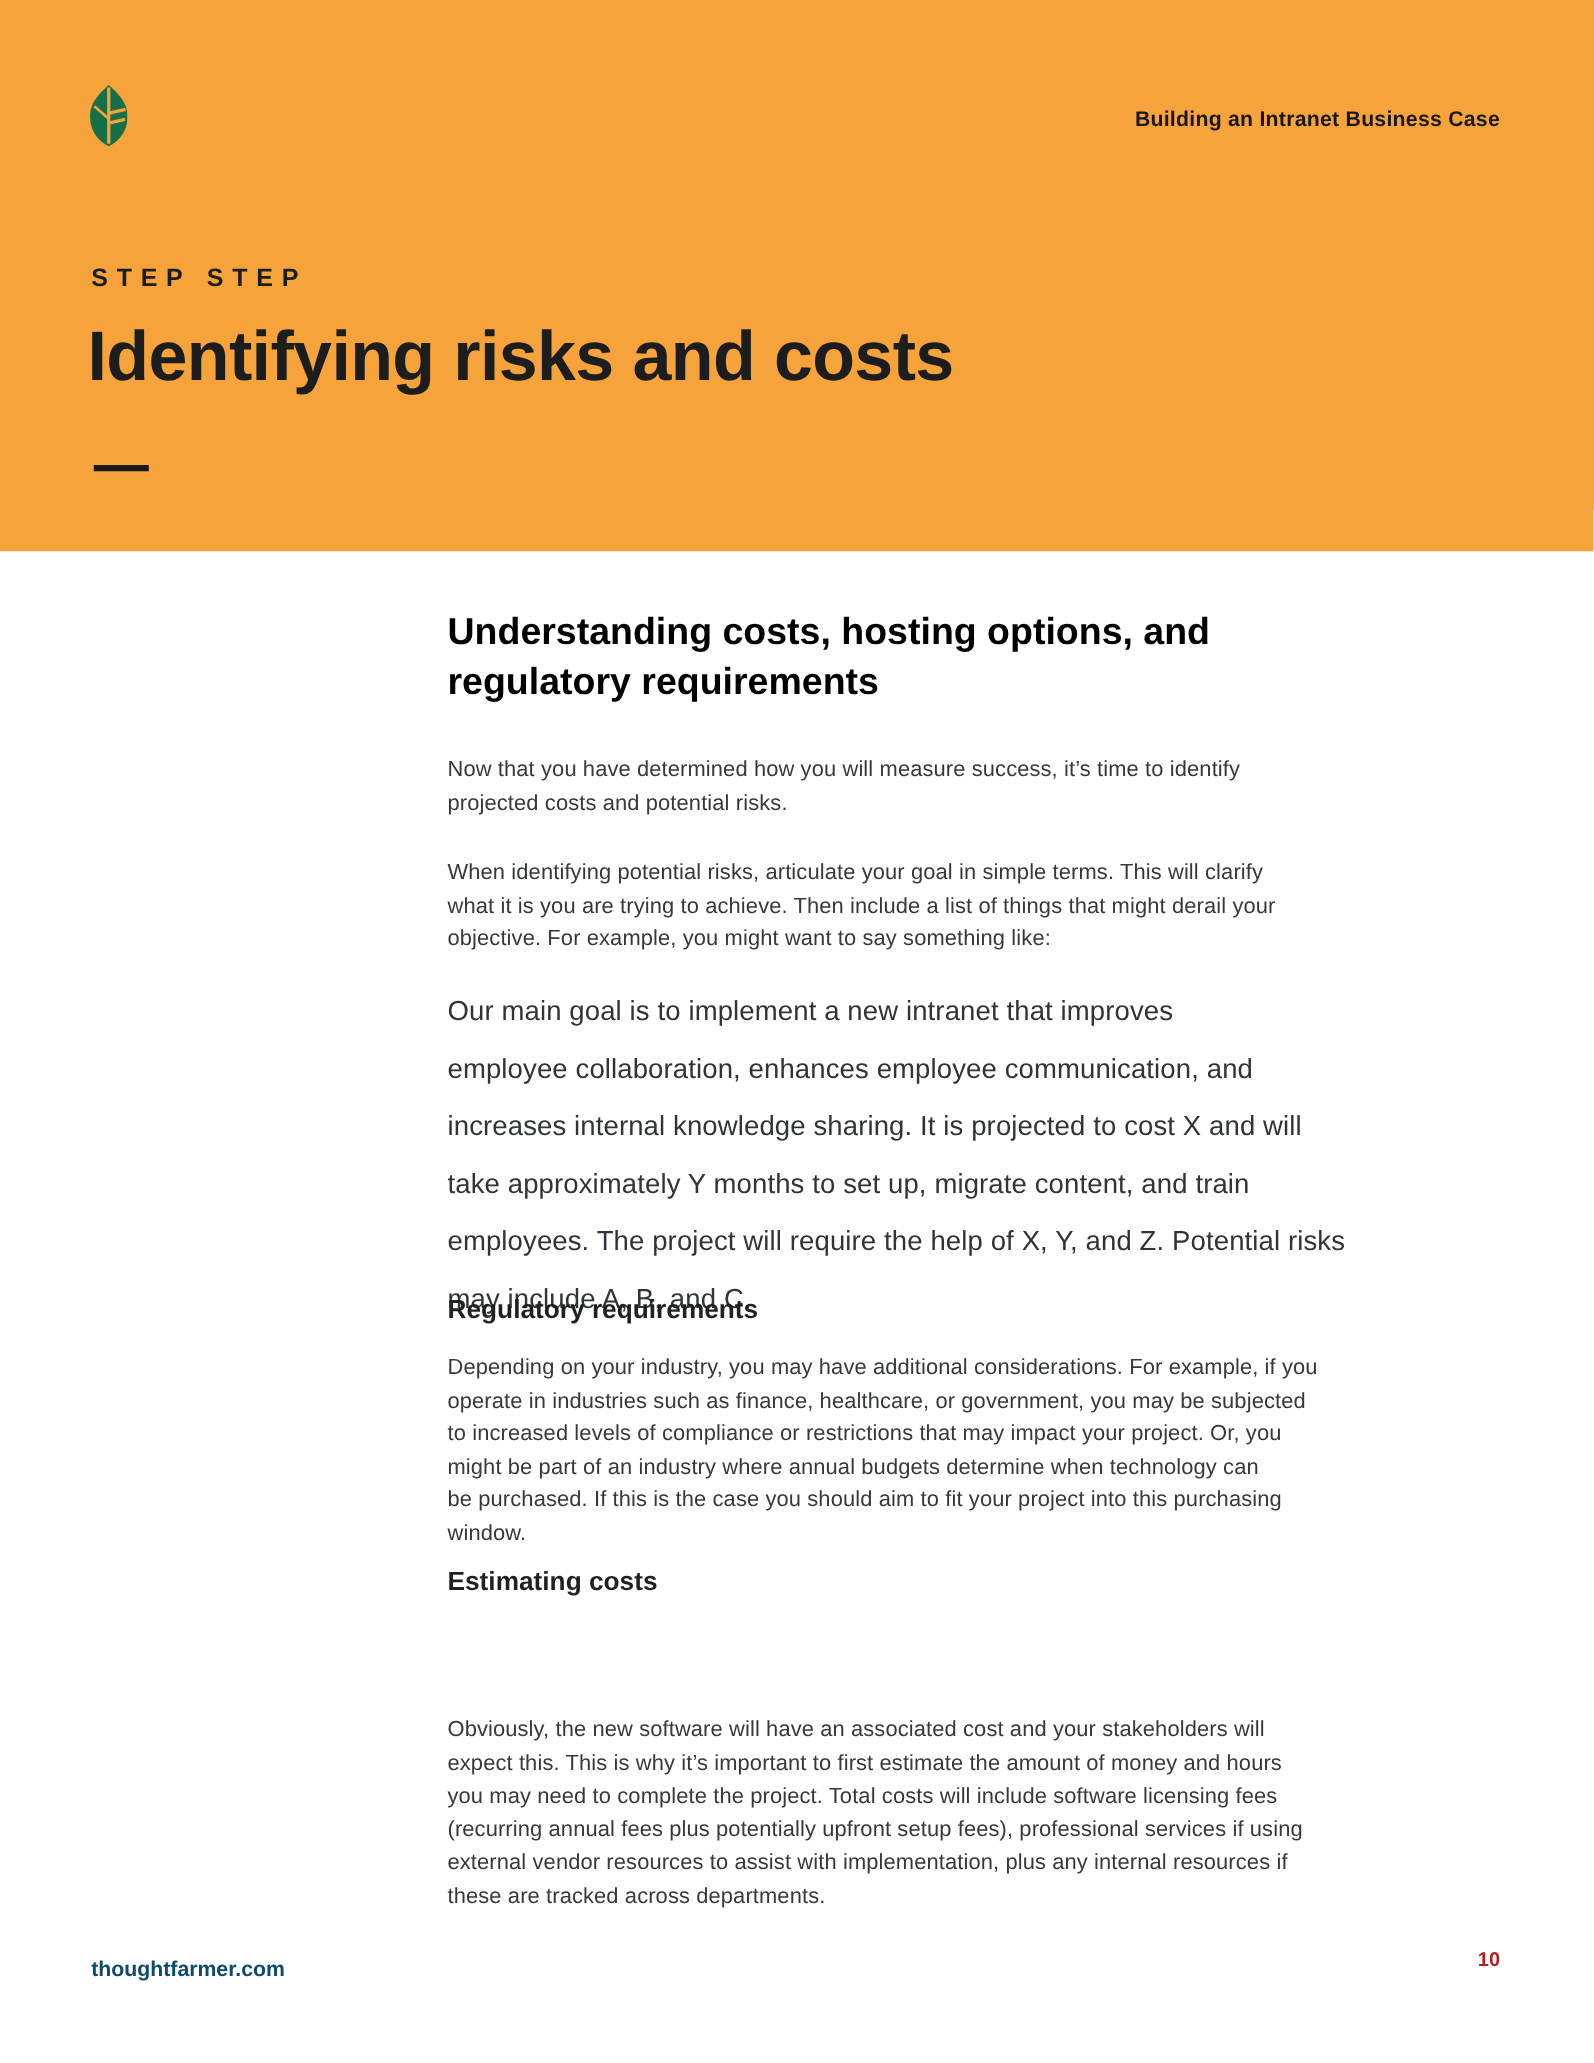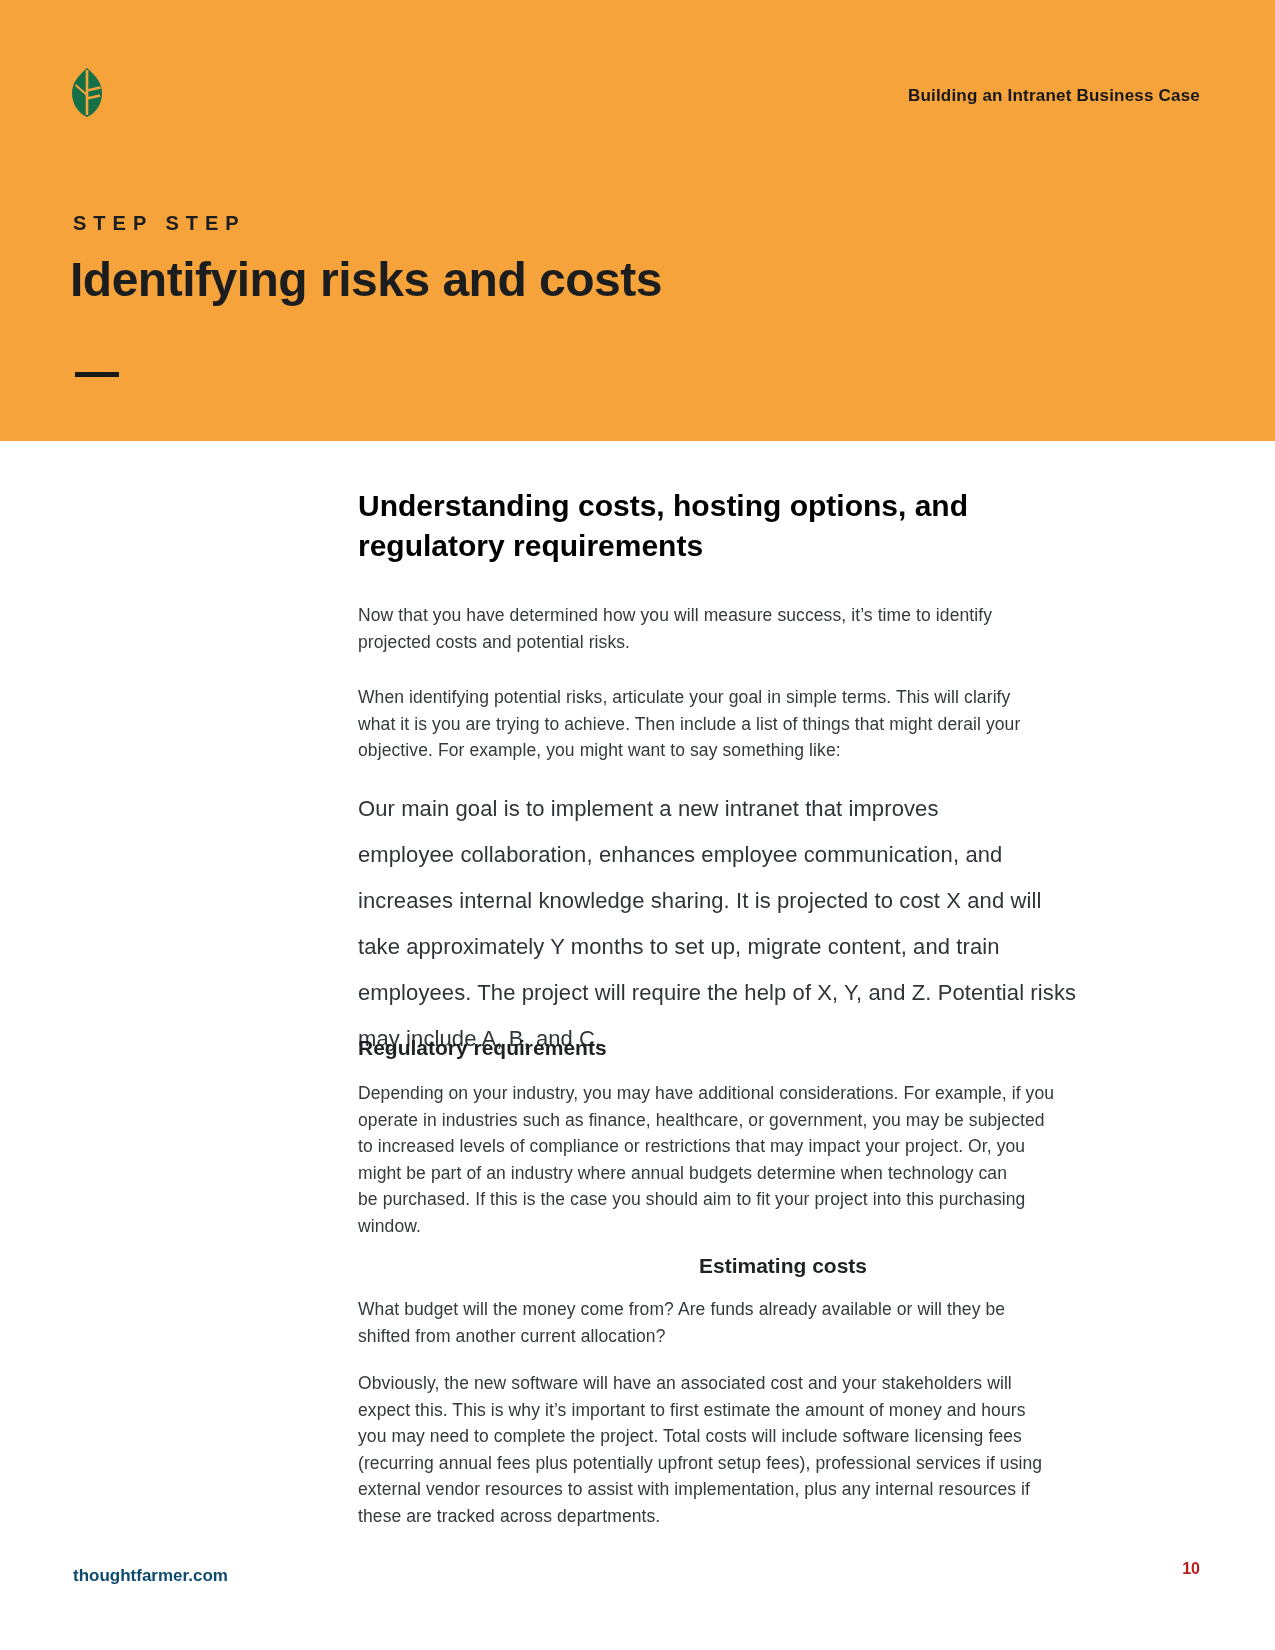--- a/index.html
+++ b/index.html
@@ -18,21 +18,21 @@
   .doc-title{
     position:absolute;top:86px;right:75px;
     font-size:17px;font-weight:700;color:#17181a;letter-spacing:.2px;
   }
   .kicker{
     position:absolute;left:73px;top:212px;
     font-size:20px;font-weight:700;color:#1c1d1f;letter-spacing:7px;
   }
   .page-title{
     position:absolute;left:70px;top:252px;
-    font-size:48px;font-weight:700;color:#1c1d1f;letter-spacing:-.5px;
+    font-size:56px;font-weight:700;color:#1c1d1f;letter-spacing:-.5px;
   }
   .title-dash{
     position:absolute;left:75px;top:372px;width:44px;height:5px;background:#191919;
   }
   .col{position:absolute;left:358px;width:850px;}
   .section-heading{
     top:486px;
     font-size:30px;line-height:40px;font-weight:700;color:#000000;
     white-space:pre-line;
   }
@@ -45,21 +45,21 @@
   .quote{
     top:786px;
     font-size:22px;line-height:46px;font-weight:400;color:#303338;
     white-space:pre-line;letter-spacing:.1px;
   }
   .subheading{
     font-size:21px;font-weight:700;color:#1f2124;
   }
   .h-reg{top:1036px;}
   .p-reg{top:1080px;}
-  .h-est{top:1254px;text-align:center;}
+  .h-est{top:1254px;}
   .p-budget{top:1296px;}
   .p-costs{top:1370px;}
   .footer-site{
     position:absolute;left:73px;top:1566px;
     font-size:17px;font-weight:700;color:#0c4a6e;
   }
   .footer-page{
     position:absolute;right:75px;top:1560px;
     font-size:16px;font-weight:700;color:#b91c1c;
   }
@@ -106,22 +106,20 @@
 
   <div class="col para p-reg">Depending on your industry, you may have additional considerations. For example, if you
 operate in industries such as finance, healthcare, or government, you may be subjected
 to increased levels of compliance or restrictions that may impact your project. Or, you
 might be part of an industry where annual budgets determine when technology can
 be purchased. If this is the case you should aim to fit your project into this purchasing
 window.</div>
 
   <div class="col subheading h-est">Estimating costs</div>
 
-  <div class="col para p-budget">What budget will the money come from? Are funds already available or will they be
-shifted from another current allocation?</div>
 
   <div class="col para p-costs">Obviously, the new software will have an associated cost and your stakeholders will
 expect this. This is why it’s important to first estimate the amount of money and hours
 you may need to complete the project. Total costs will include software licensing fees
 (recurring annual fees plus potentially upfront setup fees), professional services if using
 external vendor resources to assist with implementation, plus any internal resources if
 these are tracked across departments.</div>
 
   <div class="footer-site">thoughtfarmer.com</div>
   <div class="footer-page">10</div>

